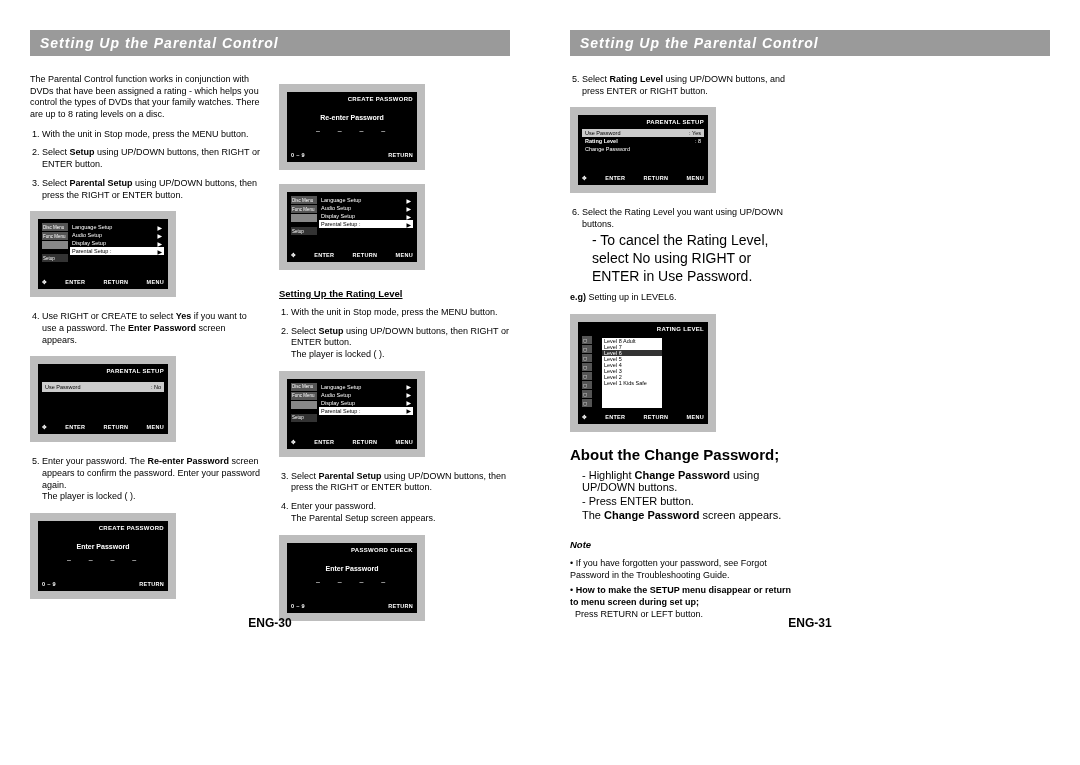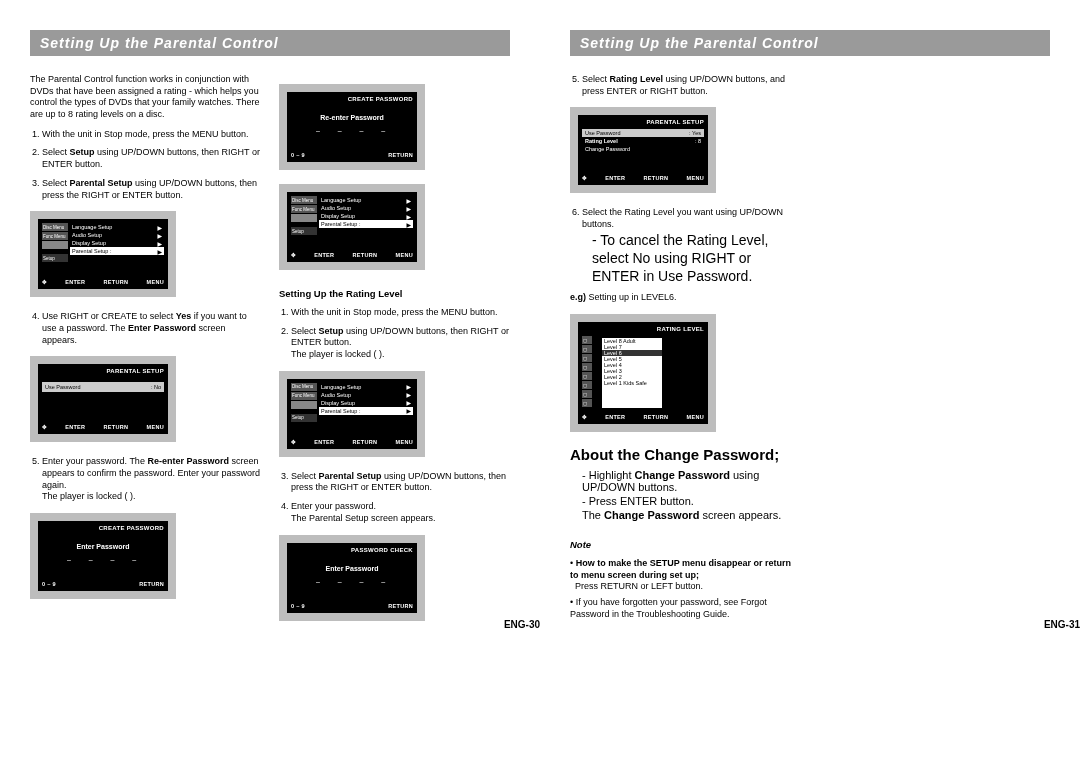--- a/index.html
+++ b/index.html
@@ -48,20 +48,21 @@
   }
   ol {
     list-style-position: outside;
     padding-left: 12px;
   }
   ol li { margin-bottom: 7px; }
   .bold { font-weight: bold; }
   .subhead {
     font-weight: bold;
     font-size: 9.5px;
+    text-decoration: underline;
     margin-bottom: 8px;
     margin-top: 18px;
   }
   .subhead-nou {
     font-weight: bold;
     font-size: 15px;
     margin-bottom: 6px;
     margin-top: 8px;
   }
   .indent { margin-left: 10px; font-size: 14px; }
@@ -164,22 +165,22 @@
   }
   .osd-rows-dark div {
     padding: 1px 3px;
     display:flex;
     justify-content: space-between;
   }
   .pagenum {
     position: absolute;
     bottom: 8px;
     left: 0; right: 0;
-    text-align: right;
-    font-size: 10px;
+    text-align: center;
+    font-size: 12px;
     font-weight: bold;
   }
   .level-popup {
     background:#fff;
     color:#000;
     font-size:5.5px;
     width: 60px;
     margin-left: 10px;
     margin-top:2px;
   }
@@ -478,22 +479,22 @@
 
         <div class="subhead-nou">About the Change Password;</div>
         <div class="indent-list">
           <div><span>- Highlight </span><span class="bold">Change Password</span><span> using UP/DOWN buttons.</span></div>
           <div>- Press ENTER button.</div>
           <div><span>  The </span><span class="bold">Change Password</span><span> screen appears.</span></div>
         </div>
 
         <div class="subhead" style="text-decoration:none;font-style:italic;margin-top:18px;">Note</div>
         <div class="note-bullets">
+          <div>• If you have forgotten your password, see Forgot Password in the Troubleshooting Guide.</div>
           <div><span>• </span><span class="bold">How to make the SETUP menu disappear or return to menu screen during set up;</span><br>&nbsp;&nbsp;<span>Press RETURN or LEFT button.</span></div>
-          <div>• If you have forgotten your password, see Forgot Password in the Troubleshooting Guide.</div>
         </div>
       </div>
 
       <div class="col"></div>
     </div>
     <div class="pagenum">ENG-31</div>
   </div>
 
 </div>
 

